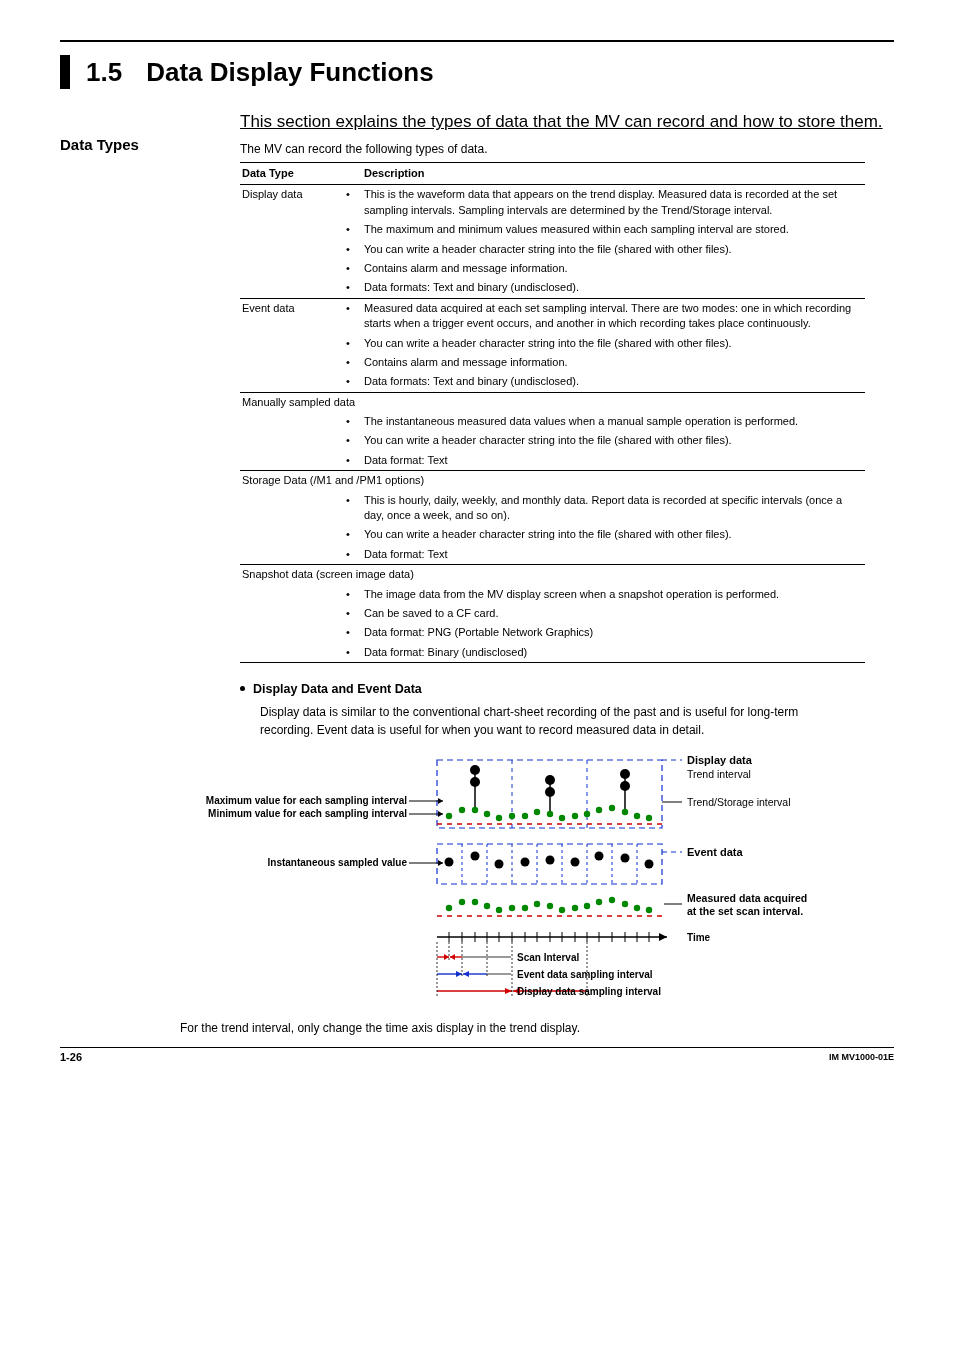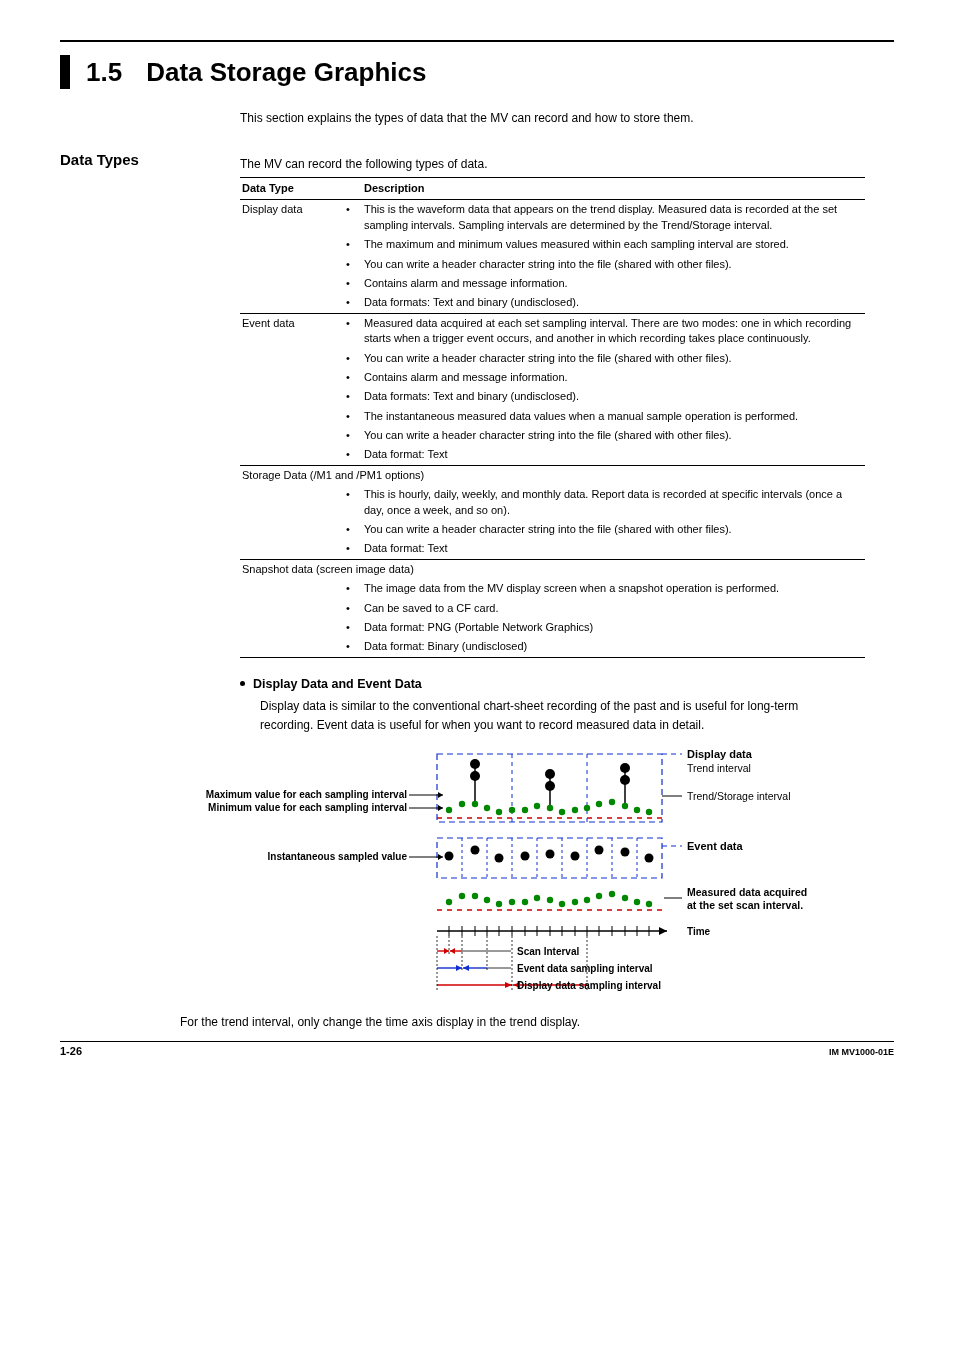--- a/index.html
+++ b/index.html
@@ -32,22 +32,22 @@
     font-weight: bold;
     margin-right: 24px;
     text-align: center;
   }
   .section-title {
     font-size: 26px;
     font-weight: bold;
   }
   .intro {
     margin-left: 180px;
-    margin-bottom: 22px;
-    font-size: 12px;
+    font-size: 17px;
+    text-decoration: underline;
   }
   .side-heading {
     font-size: 15px;
     font-weight: bold;
     margin-bottom: 2px;
   }
   .subintro {
     margin-left: 180px;
     margin-top: -16px;
     font-size: 12px;
@@ -143,21 +143,21 @@
   }
 </style>
 </head>
 <body>
 
 <div class="rule-top"></div>
 
 <div class="title-row">
   <div class="title-marker"></div>
   <div class="section-number">1.5</div>
-  <div class="section-title">Data Storage Graphics</div>
+  <div class="section-title">Data Display Functions</div>
 </div>
 
 <div class="intro">This section explains the types of data that the MV can record and how to store them.</div>
 
 <div class="side-heading">Data Types</div>
 <div class="subintro">The MV can record the following types of data.</div>
 
 <table class="data">
   <thead>
     <tr>
@@ -204,20 +204,23 @@
       </tr>
       <tr>
         <td class="col-type"></td>
         <td class="col-bullet"><span class="bullet">•</span></td>
         <td>Contains alarm and message information.</td>
       </tr>
       <tr>
         <td class="col-type"></td>
         <td class="col-bullet"><span class="bullet">•</span></td>
         <td>Data formats: Text and binary (undisclosed).</td>
+      </tr>
+      <tr>
+        <td colspan="3" class="sep">Manually sampled data</td>
       </tr>
       <tr>
         <td class="col-type"></td>
         <td class="col-bullet"><span class="bullet">•</span></td>
         <td>The instantaneous measured data values when a manual sample operation is performed.</td>
       </tr>
       <tr>
         <td class="col-type"></td>
         <td class="col-bullet"><span class="bullet">•</span></td>
         <td>You can write a header character string into the file (shared with other files).</td>

